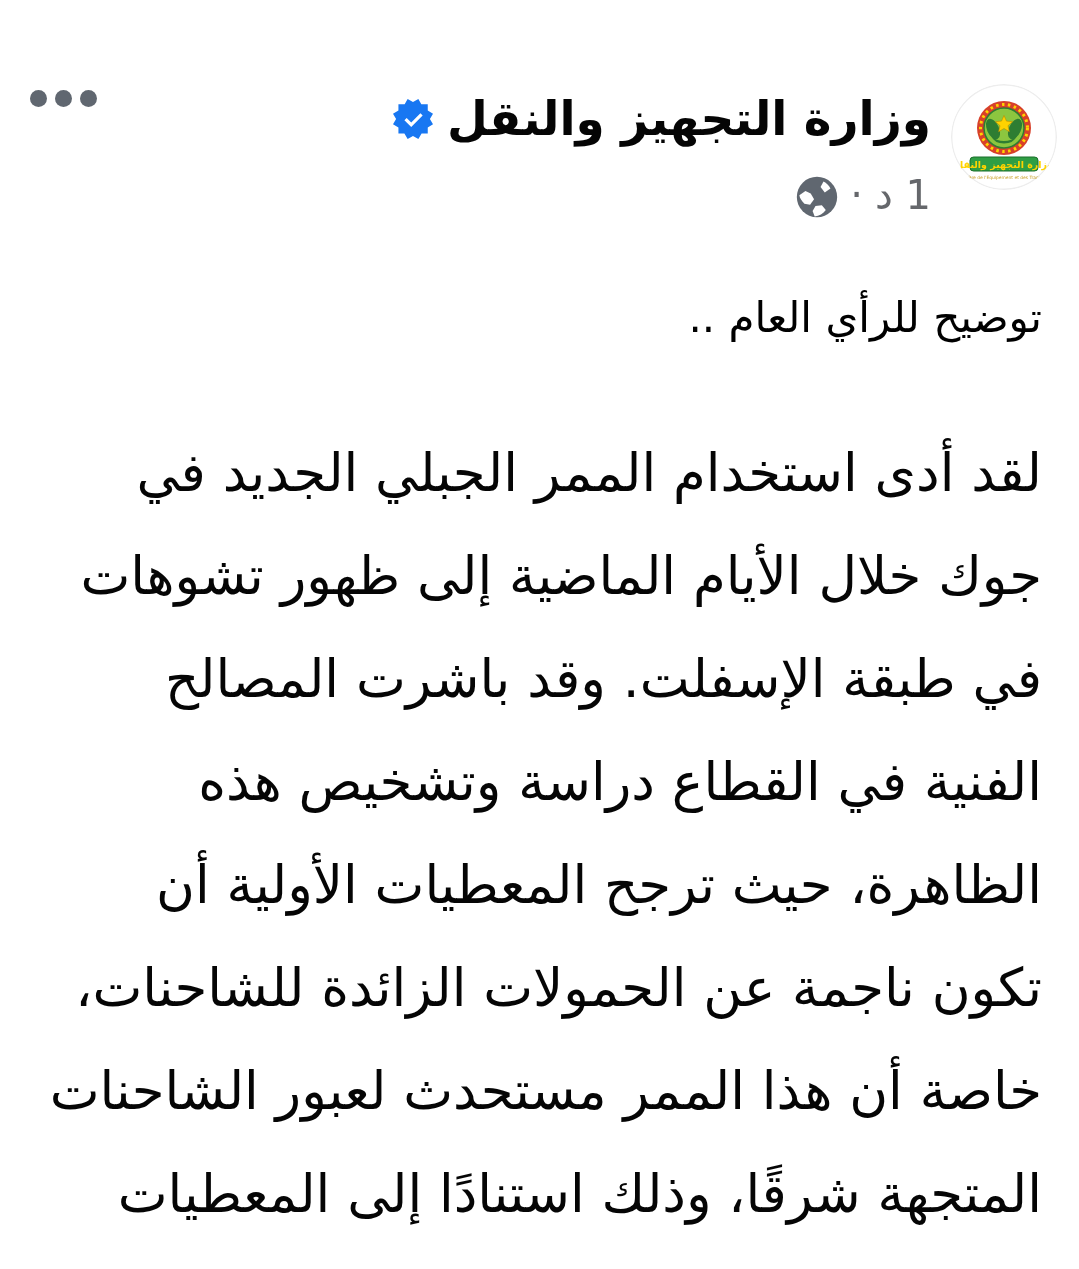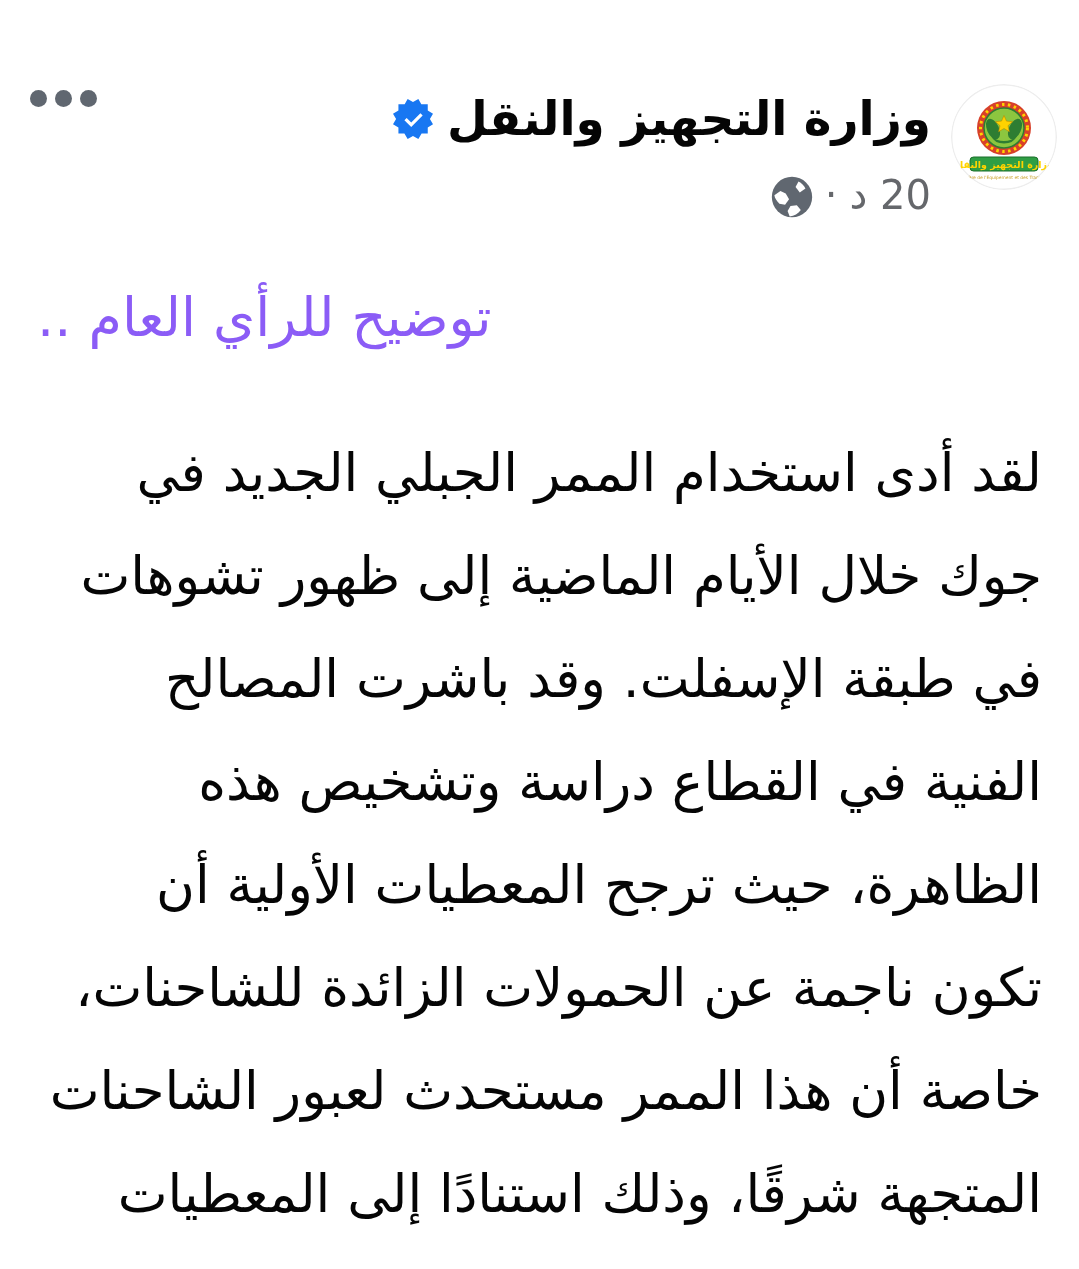--- a/index.html
+++ b/index.html
@@ -70,24 +70,24 @@
     width: 17px;
     height: 17px;
     border-radius: 50%;
     background: #606770;
   }
 
   
   .content { padding: 0 37px; }
   .title {
     margin-top: 46px;
-    font-size: 54px;
+    font-size: 42px;
     line-height: 103px;
-    color: #8b5cf6;
-    text-align: left;
+    color: #000000;
+    text-align: right;
   }
   .paragraph {
     margin-top: 52px;
     font-size: 53px;
     line-height: 103px;
     color: #050505;
     text-align: right;
   }
 </style>
 </head>
@@ -118,21 +118,21 @@
     <div class="hmeta">
       <div class="name-row">
         <span>وزارة التجهيز والنقل</span>
         <span class="badge">
           <svg viewBox="0 0 40 40" width="40" height="40">
             <path fill-rule="evenodd" clip-rule="evenodd" d="M19.998 3.094 14.638 0l-2.972 5.15H5.432v6.354L0 14.64 3.094 20 0 25.359l5.432 3.137v5.905h5.975L14.638 40l5.36-3.094L25.358 40l3.232-5.6h6.162v-6.01L40 25.359 36.905 20 40 14.641l-5.248-3.03v-6.46h-6.419L25.358 0l-5.36 3.094Zm7.415 11.225 2.254 2.287-11.43 11.5-6.835-6.93 2.244-2.258 4.587 4.581 9.18-9.18Z" fill="#1877f2"></path>
           </svg>
         </span>
       </div>
       <div class="time-row">
-        <span>20 د</span>
+        <span>1 د</span>
         <span class="sep">·</span>
         <span class="globe">
           <svg viewBox="0 0 20 20" width="42" height="42">
             <circle cx="10" cy="10" r="9.6" fill="#606770"></circle>
             <path fill="#ffffff" d="M13.1 2.6c1.4.7 2.6 1.9 3.3 3.3l-2.7 1.9-2-2.6 1.4-2.6z"></path>
             <path fill="#ffffff" d="M1.6 9.2l2.9-2.1 2.5 1.2 1.6 2.8-1.9 2.6-2.7-.5c-1.2-1.1-2.1-2.4-2.4-4z"></path>
             <path fill="#ffffff" d="M8.9 19.3l-1-2.6 1.4-2.4 3-.4 1.9 2.3c-1.3 1.7-3.1 2.9-5.3 3.1z"></path>
           </svg>
         </span>
       </div>

